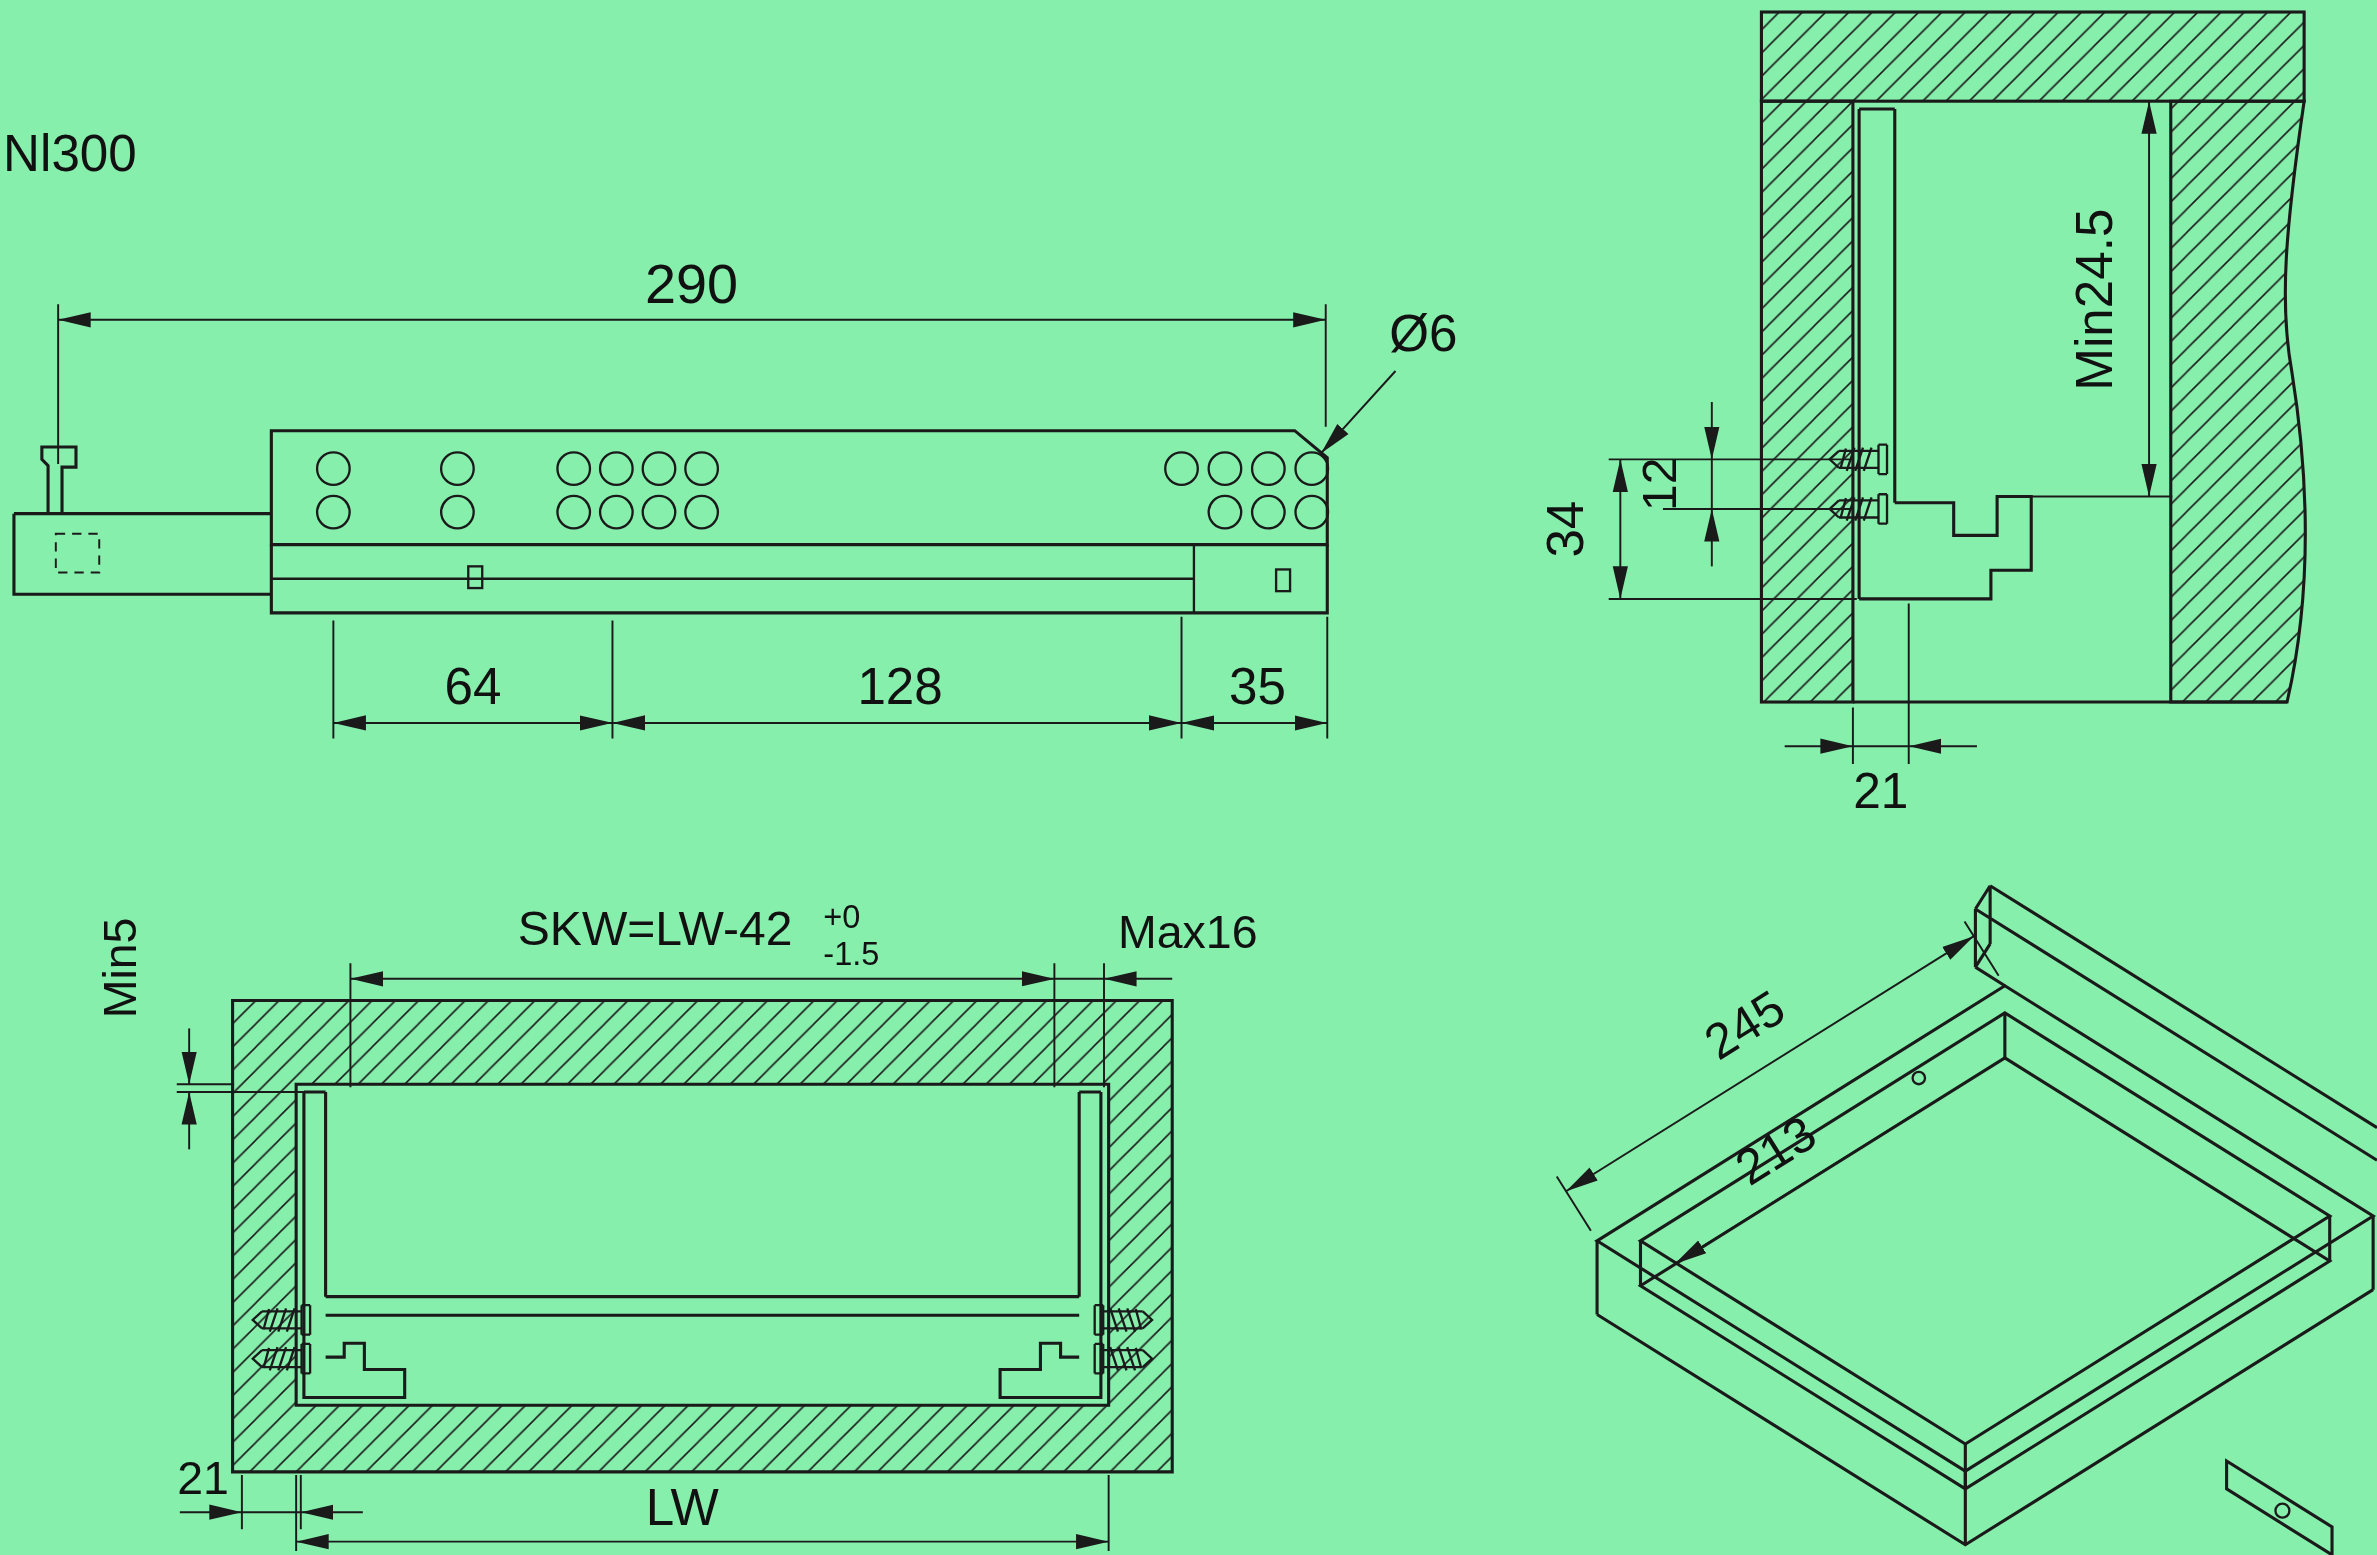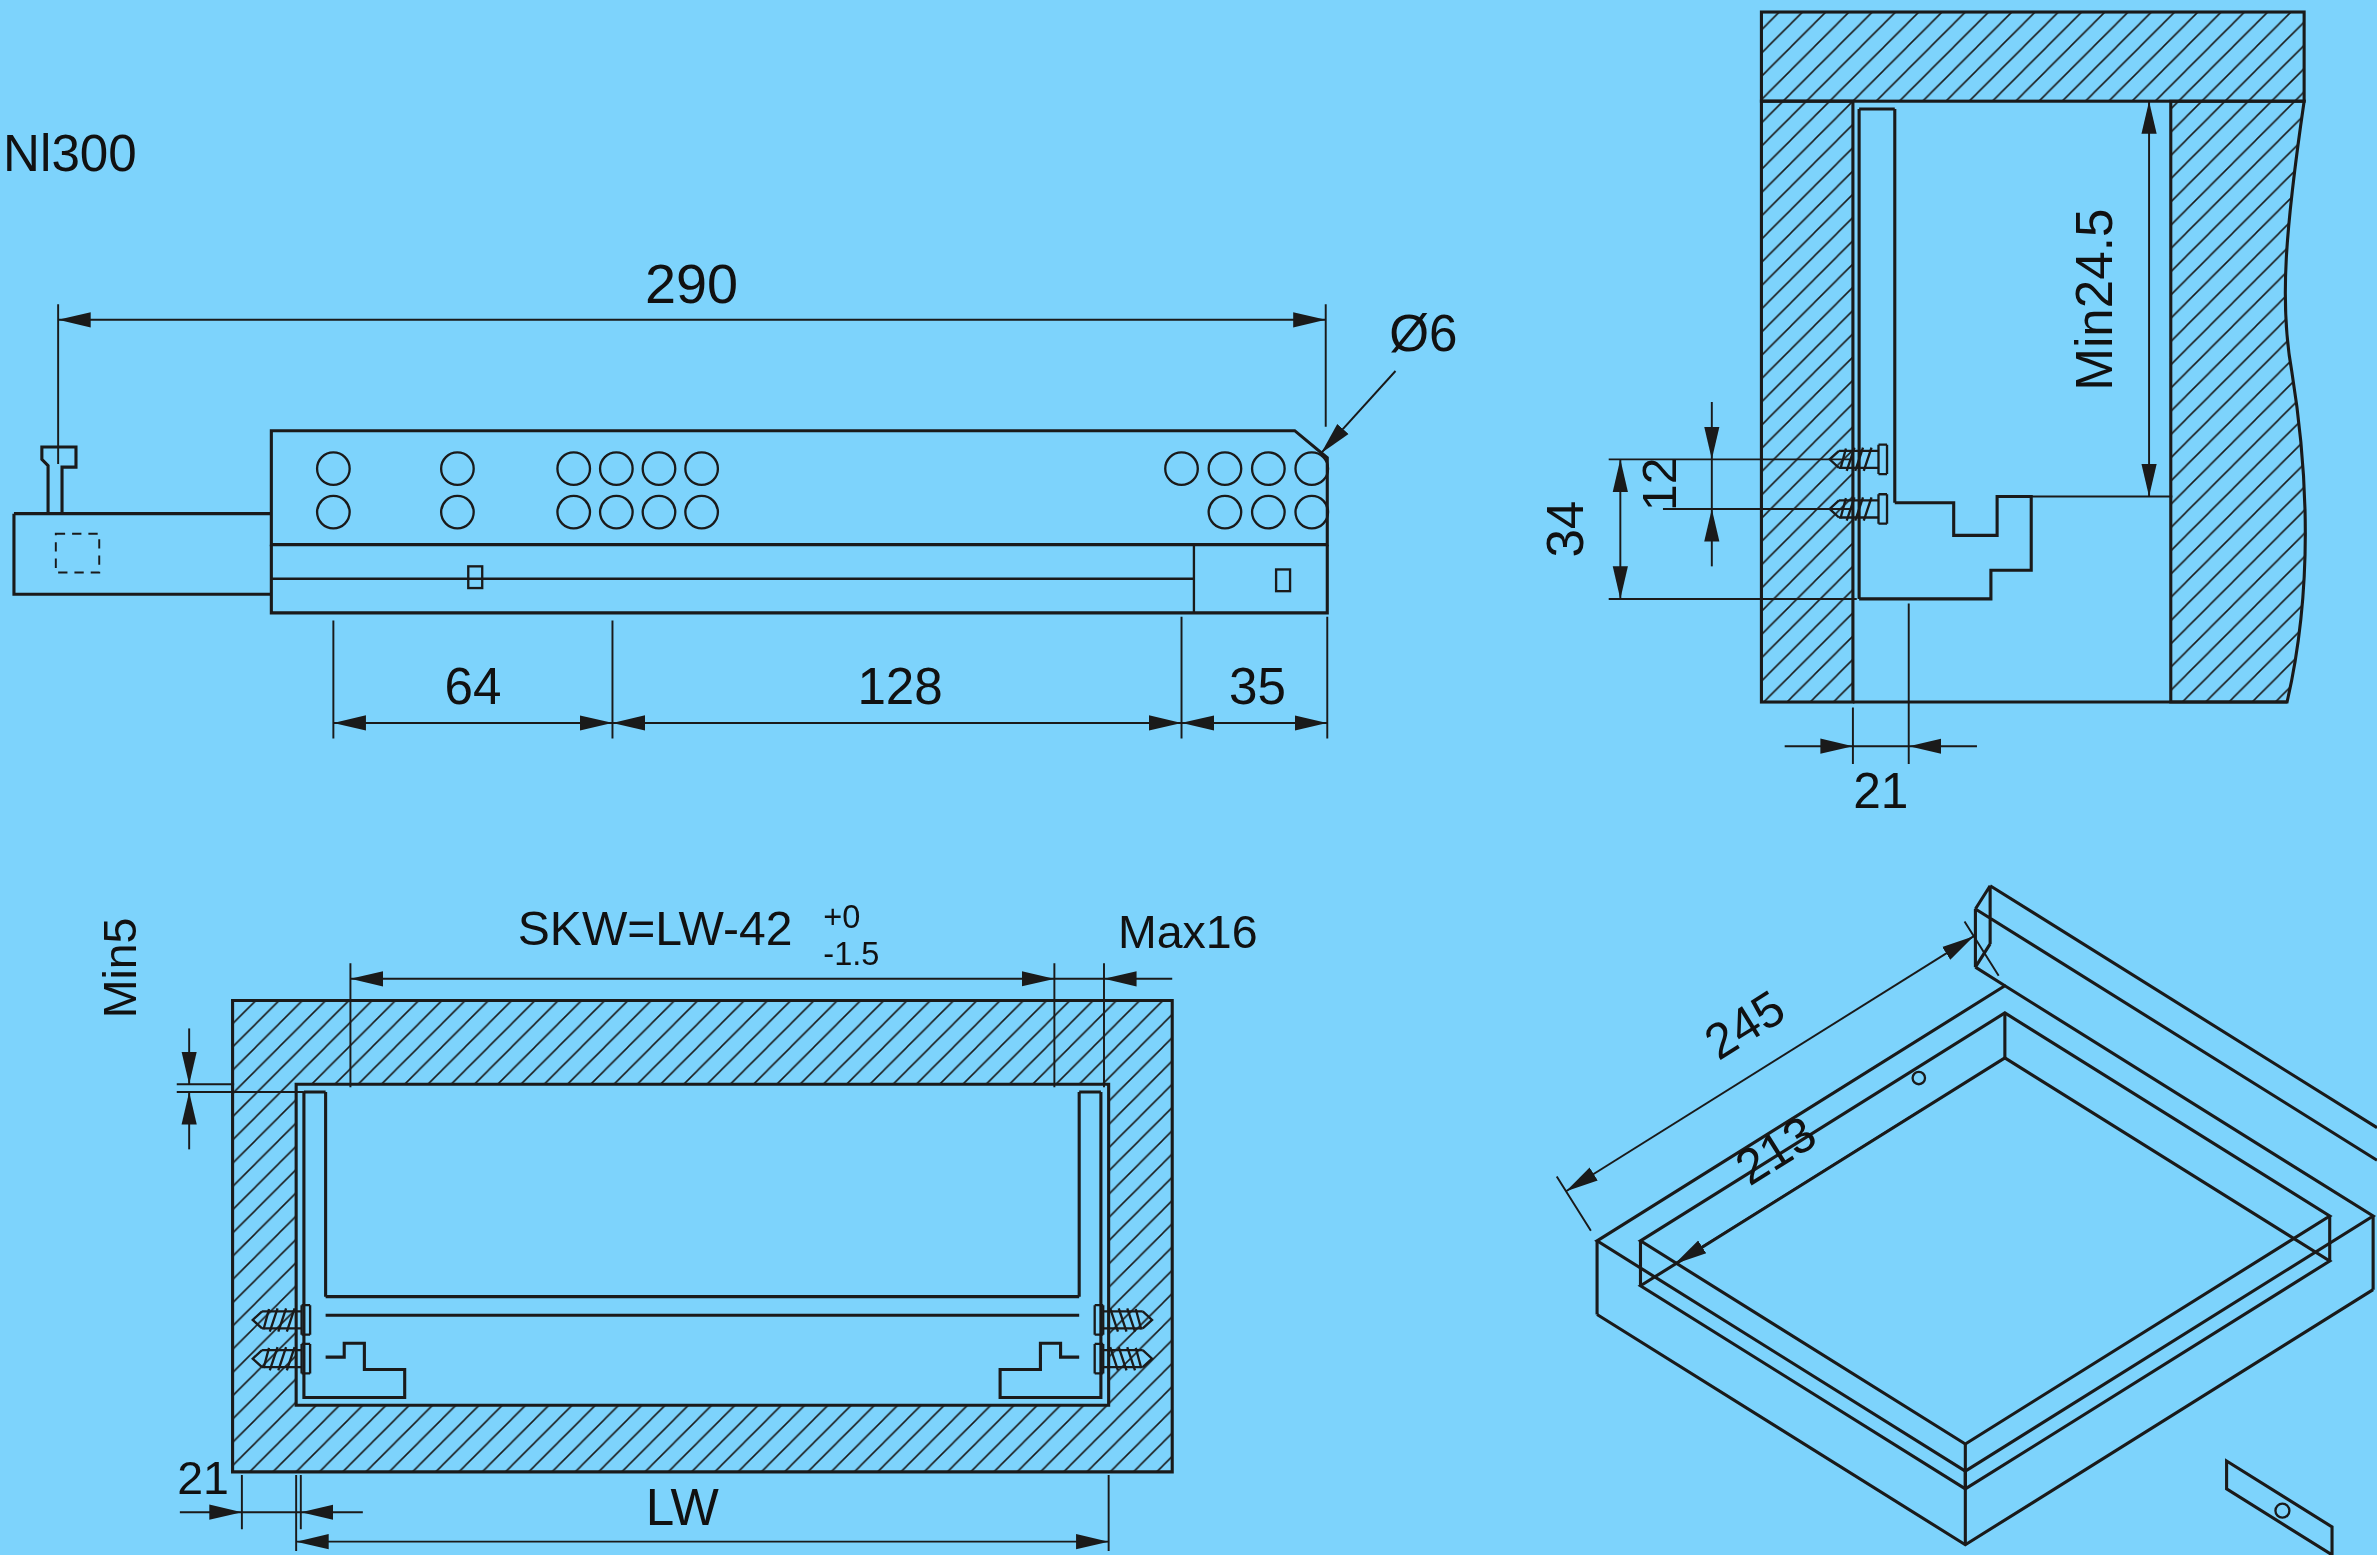--- a/index.html
+++ b/index.html
@@ -1,16 +1,16 @@
 <!DOCTYPE html>
 <html style="font-size:12.4px"><head>
 <meta charset="utf-8">
 <style>
   html,body{margin:0;padding:0;background:#ffffff;}
-  .stage{width:2377px;height:1556px;position:relative;background:#7dd3fc;}
+  .stage{width:2377px;height:1556px;position:relative;background:#86efac;}
   svg{display:block;}
   text{fill:#111;font-family:"Liberation Sans","DejaVu Sans",sans-serif;}
   .t72{font-size:72px}.t66{font-size:66px}.t64{font-size:64px}.t62{font-size:62px}.t60{font-size:60px}.t42{font-size:42px}
   .ln{stroke:#1a1a1a;stroke-width:4;fill:none;stroke-linejoin:miter;stroke-linecap:butt;}
   .ln3{stroke:#1a1a1a;stroke-width:3;fill:none;}
   .dim{stroke:#1a1a1a;stroke-width:2.5;fill:none;}
   .dash{stroke:#1a1a1a;stroke-width:2.5;fill:none;stroke-dasharray:12 9;}
   .hat{fill:url(#hatch);stroke:#1a1a1a;stroke-width:4;}
 </style>
 </head>

